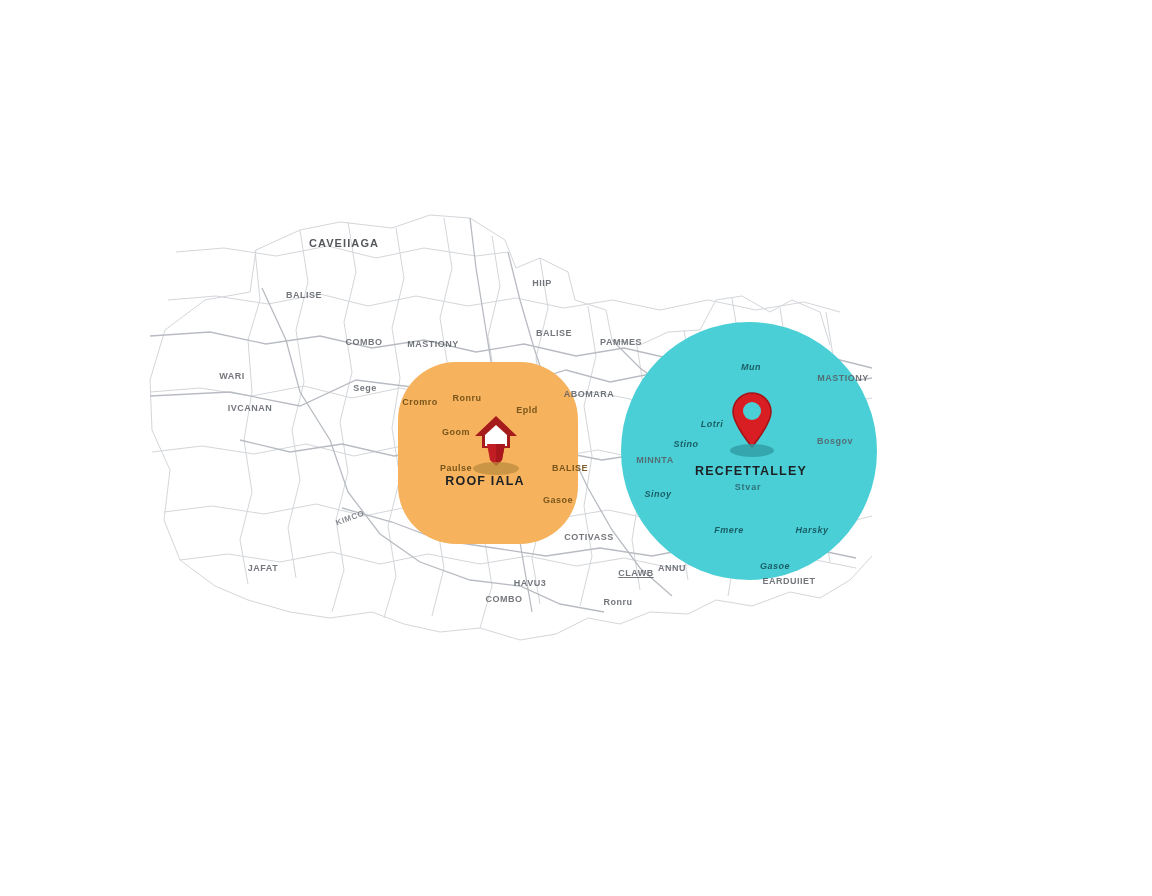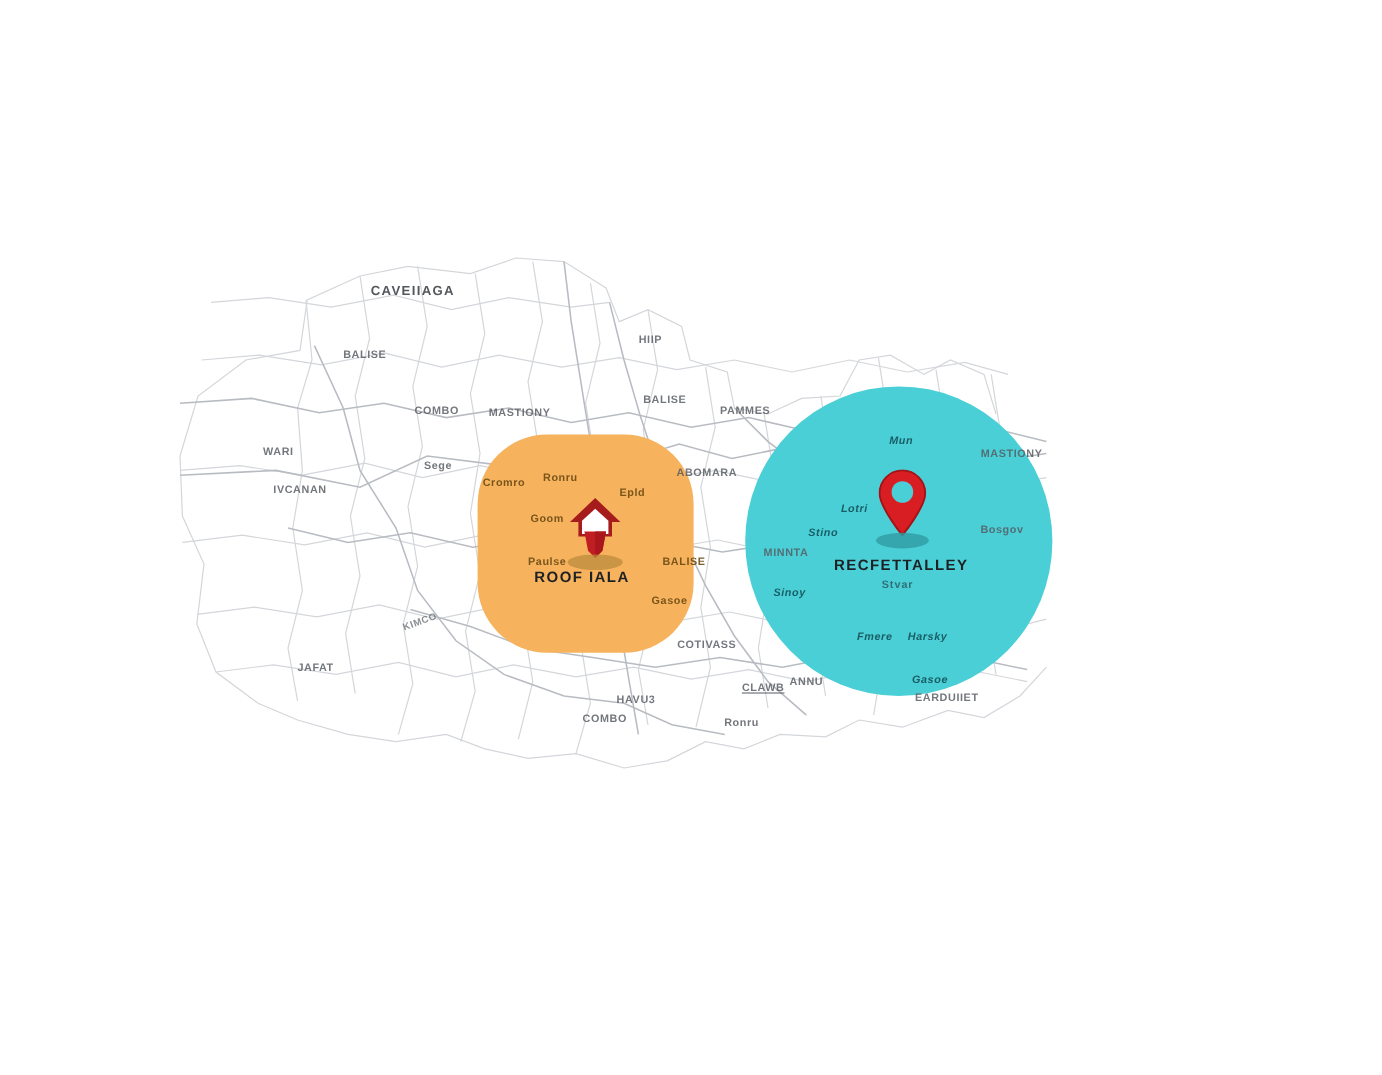--- a/index.html
+++ b/index.html
@@ -200,21 +200,21 @@
     <div class="map-label town" style="left: 364px; top: 342px;">COMBO</div>
     <div class="map-label town" style="left: 433px; top: 344px;">MASTIONY</div>
     <div class="map-label town" style="left: 542px; top: 283px;">HIIP</div>
     <div class="map-label town" style="left: 554px; top: 333px;">BALISE</div>
     <div class="map-label town" style="left: 621px; top: 342px;">PAMMES</div>
     <div class="map-label town" style="left: 232px; top: 376px;">WARI</div>
     <div class="map-label town" style="left: 250px; top: 408px;">IVCANAN</div>
     <div class="map-label town" style="left: 365px; top: 388px;">Sege</div>
     <div class="map-label town" style="left: 589px; top: 394px;">ABOMARA</div>
     <div class="map-label town" style="left: 655px; top: 460px;">MINNTA</div>
-    <div class="map-label town" style="left: 263px; top: 556px;">JAFAT</div>
+    <div class="map-label town" style="left: 263px; top: 568px;">JAFAT</div>
     <div class="map-label town" style="left: 504px; top: 559px; margin-top: 40px;">COMBO</div>
     <div class="map-label town" style="left: 530px; top: 583px;">HAVU3</div>
     <div class="map-label town" style="left: 589px; top: 537px;">COTIVASS</div>
     <div class="map-label town" style="left: 636px; top: 573px; text-decoration: underline;">CLAWB</div>
     <div class="map-label town" style="left: 672px; top: 568px;">ANNU</div>
     <div class="map-label town" style="left: 618px; top: 602px;">Ronru</div>
     <div class="map-label town" style="left: 789px; top: 581px;">EARDUIIET</div>
     <div class="map-label town" style="left: 843px; top: 378px;">MASTIONY</div>
     <div class="map-label town" style="left: 835px; top: 441px;">Bosgov</div>
     <div class="map-label road" style="left: 350px; top: 518px; transform: translate(-50%, -50%) rotate(-20deg);">KIMCO</div>
@@ -223,15 +223,15 @@
     <div class="map-label town on-orange" style="left: 527px; top: 410px;">Epld</div>
     <div class="map-label town on-orange" style="left: 456px; top: 432px;">Goom</div>
     <div class="map-label town on-orange" style="left: 456px; top: 444px; margin-top: 24px;">Paulse</div>
     <div class="map-label town on-orange" style="left: 570px; top: 468px;">BALISE</div>
     <div class="map-label town on-orange" style="left: 558px; top: 500px;">Gasoe</div>
     <div class="map-label town on-cyan" style="left: 751px; top: 367px;">Mun</div>
     <div class="map-label town on-cyan" style="left: 712px; top: 424px;">Lotri</div>
     <div class="map-label town on-cyan" style="left: 686px; top: 444px;">Stino</div>
     <div class="map-label town on-cyan" style="left: 658px; top: 494px;">Sinoy</div>
     <div class="map-label town on-cyan" style="left: 729px; top: 530px;">Fmere</div>
-    <div class="map-label town on-cyan" style="left: 773px; top: 530px;">Harsky</div>
+    <div class="map-label town on-cyan" style="left: 812px; top: 530px;">Harsky</div>
     <div class="map-label town on-cyan" style="left: 775px; top: 566px;">Gasoe</div>
   </div>
 
 </body></html>

